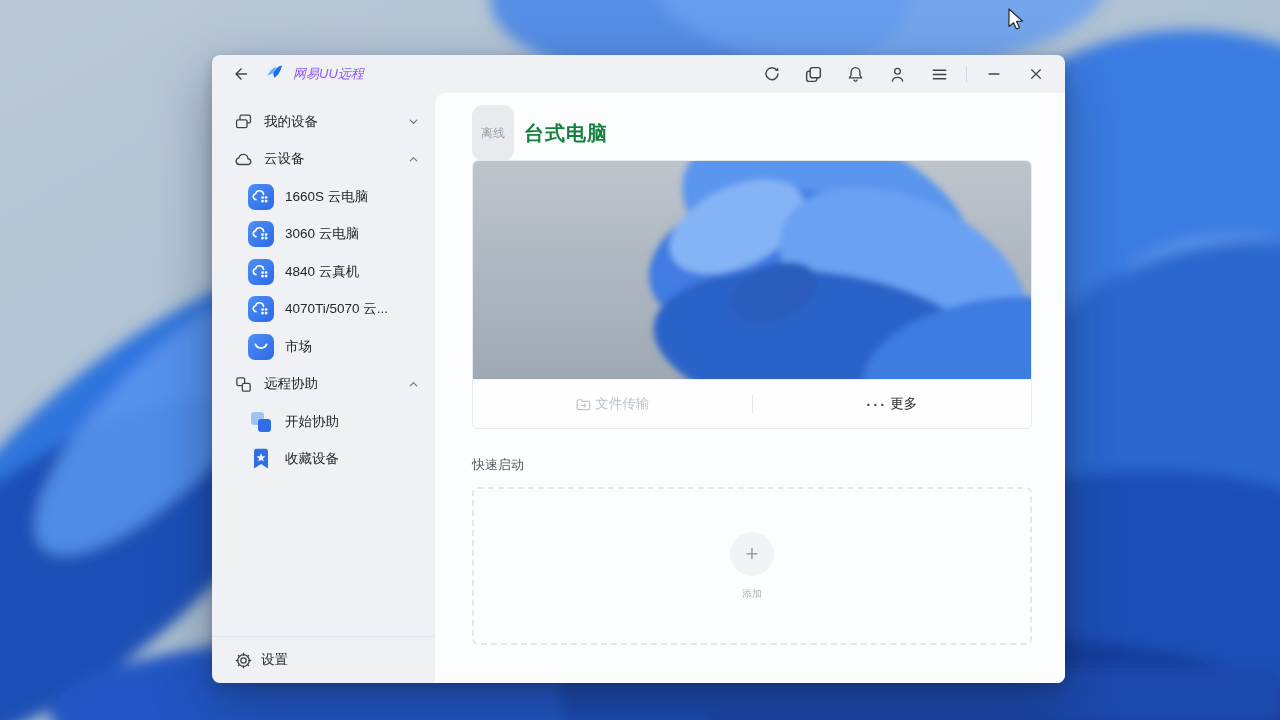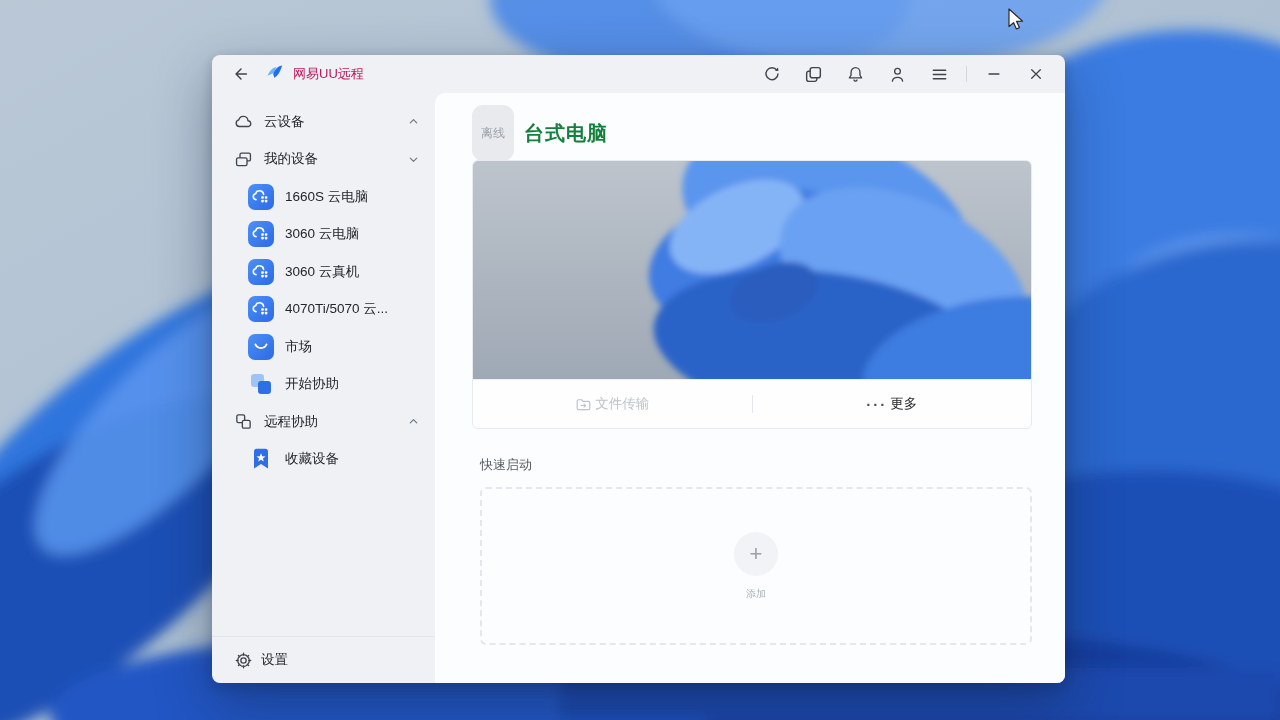--- a/index.html
+++ b/index.html
@@ -13,21 +13,21 @@
   .window {
     position:absolute; left:212px; top:55px; width:853px; height:628px;
     background:#eff1f4; border-radius:8px;
     box-shadow:0 22px 55px rgba(15,30,60,.40), 0 4px 14px rgba(15,30,60,.22);
     display:flex; flex-direction:column;
   }
   .titlebar { flex:0 0 38px; display:flex; align-items:center; justify-content:space-between; padding:0 8px 0 14px; }
   .tb-left { display:flex; align-items:center; gap:9px; }
   .tb-btn { width:42px; height:30px; display:flex; align-items:center; justify-content:center; border:none; background:transparent; cursor:pointer; border-radius:5px; }
   .back-btn { width:30px; height:30px; display:flex; align-items:center; justify-content:center; border:none; background:transparent; cursor:pointer; border-radius:5px; }
-  .app-title { font-size:13px; color:#be185d; }
+  .app-title { font-size:13px; color:#8b5cf6;font-style:italic; }
   .tb-right { display:flex; align-items:center; }
   .tb-divider { width:1px; height:16px; background:#d3d7dc; margin:0 6px; }
 
   .win-body { flex:1; display:flex; min-height:0; }
 
   
   .sidebar { width:223px; flex:0 0 223px; display:flex; flex-direction:column; justify-content:space-between; padding-top:10px; border-bottom-left-radius:8px; }
   .nav-row { height:37.5px; display:flex; align-items:center; padding:0 16px 0 22px; gap:11px; font-size:13.5px; color:#23262b; cursor:pointer; }
   .nav-row .glabel { white-space:nowrap; }
   .nav-row.child { padding-left:36px; }
@@ -48,21 +48,21 @@
 
   .device-card { margin-top:13px; border:1px solid #e8ebee; border-radius:6px; overflow:hidden; background:#fefefe; }
   .preview { display:block; width:100%; height:218px; cursor:pointer; }
   .card-actions { height:49px; border-top:1px solid #eef0f3; display:flex; align-items:center; }
   .action { flex:1; height:100%; display:flex; align-items:center; justify-content:center; gap:3px; font-size:13.5px; border:none; background:transparent; cursor:pointer; }
   .action.disabled { color:#bcc3cc; cursor:default; }
   .action.more { color:#24272c; }
   .action .dots { font-size:15px; letter-spacing:2px; color:#4a4f56; font-weight:700; line-height:1; }
   .action-divider { width:1px; height:18px; background:#e3e6ea; flex:0 0 1px; }
 
-  .quick-launch { margin-top:27px;margin-left:8px; }
+  .quick-launch { margin-top:27px; }
   .ql-title { font-size:13px; color:#565c64; }
   .ql-box {
     margin-top:13px; height:158px; border:2px dashed #e4e7eb; border-radius:6px;
     display:flex; flex-direction:column; align-items:center; justify-content:center;
   }
   .add-circle {
     width:44px; height:44px; border-radius:50%; background:#f1f3f6; border:none; cursor:pointer;
     display:flex; align-items:center; justify-content:center;
     font-size:22px; font-weight:300; color:#9aa1aa; line-height:1;
   }
@@ -172,36 +172,36 @@
         </button>
       </div>
     </div>
 
     <div class="win-body">
 
       <nav class="sidebar">
         <div class="nav">
           <div class="nav-row">
             <svg class="gicon" viewBox="0 0 20 20">
+              <rect x="6.3" y="3.3" width="11" height="8.2" rx="1.6" stroke="#41464d" stroke-width="1.4" fill="none"></rect>
+              <rect x="2.7" y="8.2" width="11" height="8.2" rx="1.6" stroke="#41464d" stroke-width="1.4" fill="#eff1f4"></rect>
+            </svg>
+            <span class="glabel">我的设备</span>
+            <svg class="chev" width="11" height="11" viewBox="0 0 12 12">
+              <path d="M2.5 4.5 L6 8 L9.5 4.5" stroke="#70767e" stroke-width="1.3" fill="none" stroke-linecap="round" stroke-linejoin="round"></path>
+            </svg>
+          </div>
+
+          <div class="nav-row">
+            <svg class="gicon" viewBox="0 0 20 20">
               <path d="M5.6 15.3 a3.6 3.6 0 0 1 -.5 -7.1 a4.9 4.9 0 0 1 9.6 1 a3.1 3.1 0 0 1 .6 6.1 z" stroke="#41464d" stroke-width="1.4" fill="none" stroke-linejoin="round"></path>
             </svg>
             <span class="glabel">云设备</span>
             <svg class="chev" width="11" height="11" viewBox="0 0 12 12">
               <path d="M2.5 7.5 L6 4 L9.5 7.5" stroke="#70767e" stroke-width="1.3" fill="none" stroke-linecap="round" stroke-linejoin="round"></path>
-            </svg>
-          </div>
-
-          <div class="nav-row">
-            <svg class="gicon" viewBox="0 0 20 20">
-              <rect x="6.3" y="3.3" width="11" height="8.2" rx="1.6" stroke="#41464d" stroke-width="1.4" fill="none"></rect>
-              <rect x="2.7" y="8.2" width="11" height="8.2" rx="1.6" stroke="#41464d" stroke-width="1.4" fill="#eff1f4"></rect>
-            </svg>
-            <span class="glabel">我的设备</span>
-            <svg class="chev" width="11" height="11" viewBox="0 0 12 12">
-              <path d="M2.5 4.5 L6 8 L9.5 4.5" stroke="#70767e" stroke-width="1.3" fill="none" stroke-linecap="round" stroke-linejoin="round"></path>
             </svg>
           </div>
 
           <div class="nav-row child">
             <svg class="appicon" viewBox="0 0 26 26">
               <rect width="26" height="26" rx="7" fill="url(#gIconBlue)"></rect>
               <path d="M8 15.6 a3 3 0 0 1 -.4 -5.9 a4.1 4.1 0 0 1 8 .8" fill="none" stroke="#fff" stroke-width="1.6" stroke-linecap="round"></path>
               <g fill="#fff">
                   <rect x="13.2" y="12.2" width="2.6" height="2.6" rx=".8"></rect>
                   <rect x="16.8" y="12.2" width="2.6" height="2.6" rx=".8"></rect>
@@ -230,21 +230,21 @@
             <svg class="appicon" viewBox="0 0 26 26">
               <rect width="26" height="26" rx="7" fill="url(#gIconBlue)"></rect>
               <path d="M8 15.6 a3 3 0 0 1 -.4 -5.9 a4.1 4.1 0 0 1 8 .8" fill="none" stroke="#fff" stroke-width="1.6" stroke-linecap="round"></path>
               <g fill="#fff">
                   <rect x="13.2" y="12.2" width="2.6" height="2.6" rx=".8"></rect>
                   <rect x="16.8" y="12.2" width="2.6" height="2.6" rx=".8"></rect>
                   <rect x="13.2" y="15.8" width="2.6" height="2.6" rx=".8"></rect>
                   <rect x="16.8" y="15.8" width="2.6" height="2.6" rx=".8"></rect>
                 </g>
             </svg>
-            <span class="glabel">3060 云真机</span>
+            <span class="glabel">4840 云真机</span>
           </div>
 
           <div class="nav-row child">
             <svg class="appicon" viewBox="0 0 26 26">
               <rect width="26" height="26" rx="7" fill="url(#gIconBlue)"></rect>
               <path d="M8 15.6 a3 3 0 0 1 -.4 -5.9 a4.1 4.1 0 0 1 8 .8" fill="none" stroke="#fff" stroke-width="1.6" stroke-linecap="round"></path>
               <g fill="#fff">
                   <rect x="13.2" y="12.2" width="2.6" height="2.6" rx=".8"></rect>
                   <rect x="16.8" y="12.2" width="2.6" height="2.6" rx=".8"></rect>
                   <rect x="13.2" y="15.8" width="2.6" height="2.6" rx=".8"></rect>
@@ -255,37 +255,37 @@
           </div>
 
           <div class="nav-row child">
             <svg class="appicon" viewBox="0 0 26 26">
               <rect width="26" height="26" rx="7" fill="url(#gIconBlue)"></rect>
               <path d="M7.5 10.5 c1.8 4.6 9.2 4.6 11 0" fill="none" stroke="#fff" stroke-width="2" stroke-linecap="round"></path>
             </svg>
             <span class="glabel">市场</span>
           </div>
 
-          <div class="nav-row child">
-            <svg class="appicon" viewBox="0 0 26 26">
-              <rect x="3" y="3" width="13" height="13" rx="3.2" fill="#9ec3f7"></rect>
-              <rect x="10" y="10" width="13" height="13" rx="3.2" fill="#2e6fe8"></rect>
-            </svg>
-            <span class="glabel">开始协助</span>
-          </div>
-
           <div class="nav-row">
             <svg class="gicon" viewBox="0 0 20 20">
               <rect x="3" y="3" width="8.2" height="8.2" rx="1.6" stroke="#41464d" stroke-width="1.4" fill="none"></rect>
               <rect x="8.8" y="8.8" width="8.2" height="8.2" rx="1.6" stroke="#41464d" stroke-width="1.4" fill="#eff1f4"></rect>
             </svg>
             <span class="glabel">远程协助</span>
             <svg class="chev" width="11" height="11" viewBox="0 0 12 12">
               <path d="M2.5 7.5 L6 4 L9.5 7.5" stroke="#70767e" stroke-width="1.3" fill="none" stroke-linecap="round" stroke-linejoin="round"></path>
             </svg>
+          </div>
+
+          <div class="nav-row child">
+            <svg class="appicon" viewBox="0 0 26 26">
+              <rect x="3" y="3" width="13" height="13" rx="3.2" fill="#9ec3f7"></rect>
+              <rect x="10" y="10" width="13" height="13" rx="3.2" fill="#2e6fe8"></rect>
+            </svg>
+            <span class="glabel">开始协助</span>
           </div>
 
           <div class="nav-row child">
             <svg class="appicon" viewBox="0 0 26 26">
               <path d="M6 5.5 a2.7 2.7 0 0 1 2.7 -2.7 h8.6 a2.7 2.7 0 0 1 2.7 2.7 v17 l-7 -4.6 l-7 4.6 z" fill="#2e6fe8"></path>
               <polygon points="13,7.2 14.2,10.3 17.5,10.4 14.9,12.4 15.8,15.6 13,13.7 10.2,15.6 11.1,12.4 8.5,10.4 11.8,10.3" fill="#fff"></polygon>
             </svg>
             <span class="glabel">收藏设备</span>
           </div>
         </div>

